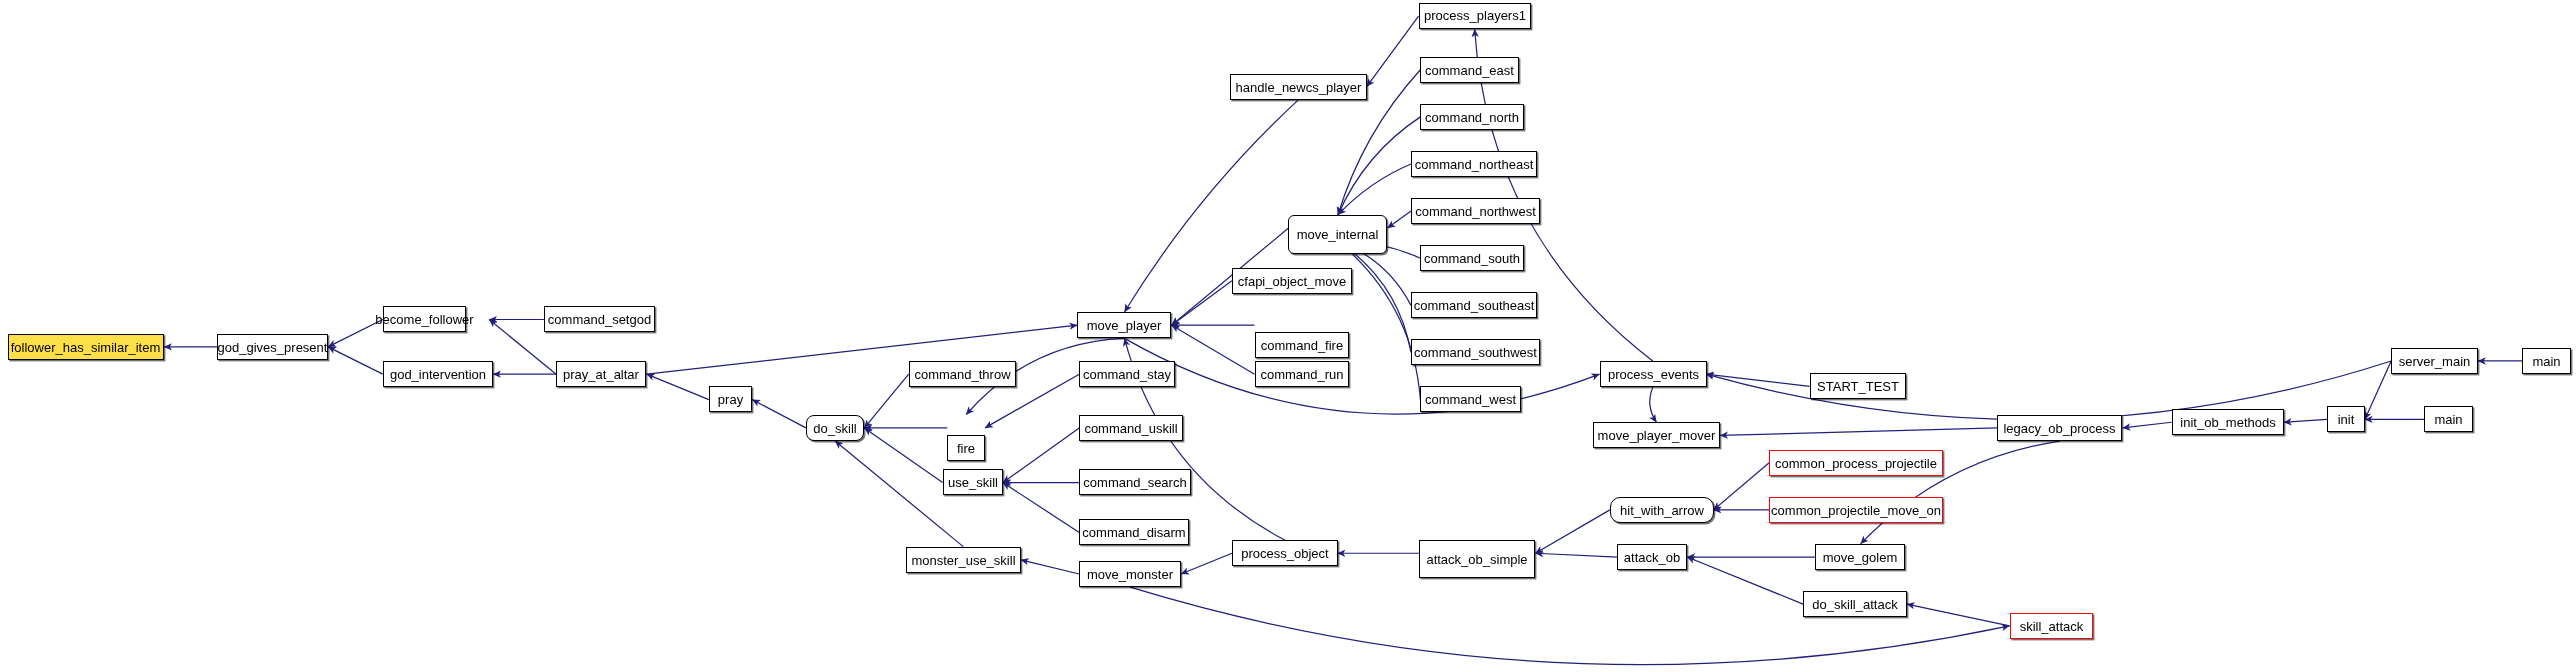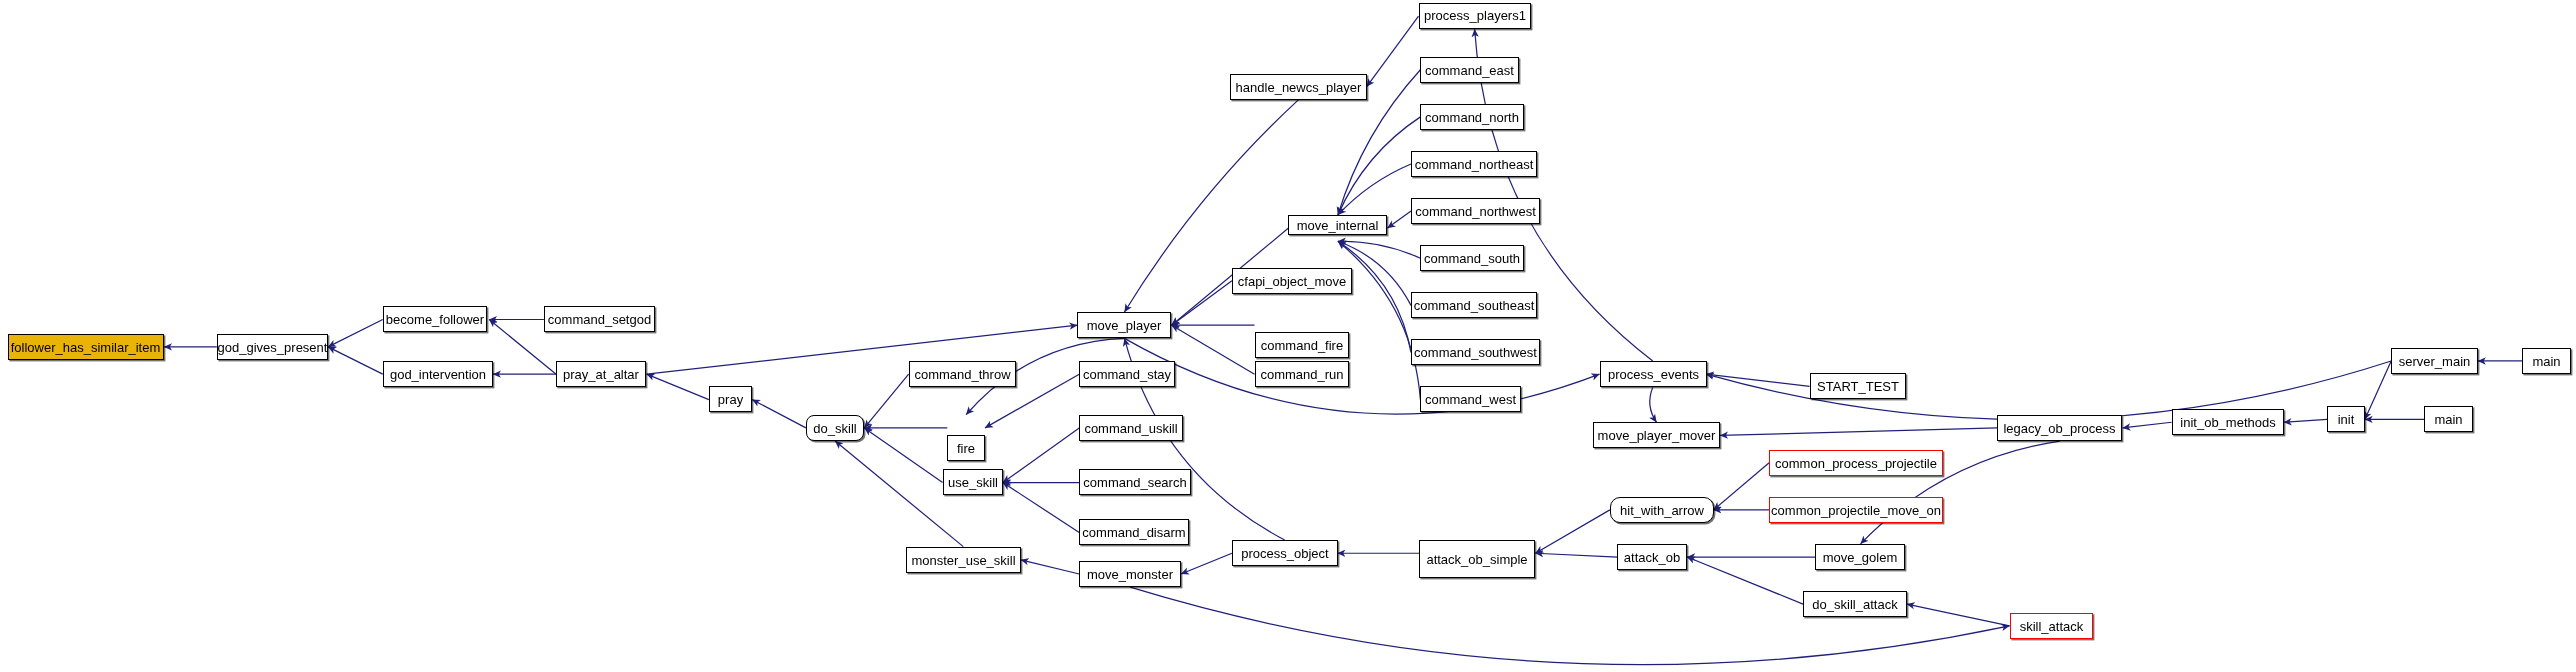--- a/index.html
+++ b/index.html
@@ -15,21 +15,21 @@
     color:#000000;
     font-size:13px;
     line-height:1;
     display:flex;
     align-items:center;
     justify-content:center;
     white-space:nowrap;
     box-shadow:1.4px 1.4px 0 0 rgba(0,0,0,0.55);
     letter-spacing:0px;
   }
-  .node.current{background:#eab308;border-color:#000;}
+  .node.current{background:#fde047;border-color:#000;}
   .node.red{border-color:#ff0000;}
 </style>
 </head>
 <body>
 
 <div id="canvas">
   <svg id="edges" viewBox="0 0 2733 713" xmlns="http://www.w3.org/2000/svg">
     <defs>
       <marker id="ah" markerWidth="9" markerHeight="9" refX="8.4" refY="4.5" orient="auto" markerUnits="userSpaceOnUse">
         <path d="M0,0.6 L8.6,4.5 L0,8.4 L2.3,4.5 Z" fill="#20207a"></path>
@@ -90,40 +90,40 @@
         <path d="M1363,573 Q1231.0196388665793,503.3208476293529 1193,359" marker-end="url(#ah)"></path>
         <path d="M1926,591 Q1858,591 1790,591" marker-end="url(#ah)"></path>
         <path d="M1913,641 Q1851.5,616 1790,591" marker-end="url(#ah)"></path>
         <path d="M2132,664 Q2077.5,652.5 2023,641" marker-end="url(#ah)"></path>
         <path d="M1199,623 Q1660.2317723827346,763.3843016319179 2132,664" marker-end="url(#ah)"></path>
       </g>
   </svg>
   <div id="nodes">
       <div class="node current" style="left: 7.5px; top: 334px; width: 156px; height: 26px;">follower_has_similar_item</div>
       <div class="node" style="left: 217px; top: 334px; width: 111px; height: 26px;">god_gives_present</div>
-      <div class="node" style="left: 383px; top: 306px; width: 104px; height: 26px;">become_follower</div>
+      <div class="node" style="left: 383px; top: 306px; width: 83px; height: 26px;">become_follower</div>
       <div class="node" style="left: 544px; top: 306px; width: 111px; height: 26px;">command_setgod</div>
       <div class="node" style="left: 383px; top: 361px; width: 110px; height: 26px;">god_intervention</div>
       <div class="node" style="left: 556px; top: 361px; width: 90px; height: 26px;">pray_at_altar</div>
       <div class="node" style="left: 709px; top: 386px; width: 43px; height: 26px;">pray</div>
       <div class="node" style="left: 806px; top: 415px; width: 58px; height: 26px; border-radius: 8px;">do_skill</div>
       <div class="node" style="left: 947px; top: 415px; width: 38px; height: 26px; margin-top: 20px;">fire</div>
       <div class="node" style="left: 909px; top: 361px; width: 107px; height: 26px;">command_throw</div>
       <div class="node" style="left: 1079px; top: 361px; width: 96px; height: 26px;">command_stay</div>
       <div class="node" style="left: 943px; top: 469px; width: 60px; height: 26px;">use_skill</div>
       <div class="node" style="left: 1079px; top: 415px; width: 104px; height: 26px;">command_uskill</div>
       <div class="node" style="left: 1079px; top: 469px; width: 112px; height: 26px;">command_search</div>
       <div class="node" style="left: 1079px; top: 519px; width: 110px; height: 26px;">command_disarm</div>
       <div class="node" style="left: 906px; top: 547px; width: 115px; height: 26px;">monster_use_skill</div>
       <div class="node" style="left: 1079px; top: 561px; width: 102px; height: 26px;">move_monster</div>
       <div class="node" style="left: 1077px; top: 312px; width: 94px; height: 26px;">move_player</div>
       <div class="node" style="left: 1232px; top: 268px; width: 120px; height: 26px;">cfapi_object_move</div>
       <div class="node" style="left: 1255px; top: 312px; width: 94px; height: 26px; margin-top: 20px;">command_fire</div>
       <div class="node" style="left: 1255px; top: 361px; width: 94px; height: 26px;">command_run</div>
-      <div class="node" style="left: 1288px; top: 215px; width: 99px; height: 20px;">move_internal</div>
+      <div class="node" style="left: 1288px; top: 215px; width: 99px; height: 39px; border-radius: 6px;">move_internal</div>
       <div class="node" style="left: 1230px; top: 74px; width: 137px; height: 26px;">handle_newcs_player</div>
       <div class="node" style="left: 1419px; top: 2.8px; width: 112px; height: 26px;">process_players1</div>
       <div class="node" style="left: 1420px; top: 57px; width: 99px; height: 26px;">command_east</div>
       <div class="node" style="left: 1420px; top: 104px; width: 104px; height: 26px;">command_north</div>
       <div class="node" style="left: 1411px; top: 151px; width: 126px; height: 26px;">command_northeast</div>
       <div class="node" style="left: 1411px; top: 198px; width: 129px; height: 26px;">command_northwest</div>
       <div class="node" style="left: 1420px; top: 245px; width: 104px; height: 26px;">command_south</div>
       <div class="node" style="left: 1411px; top: 292px; width: 126px; height: 26px;">command_southeast</div>
       <div class="node" style="left: 1411px; top: 339px; width: 129px; height: 26px;">command_southwest</div>
       <div class="node" style="left: 1420px; top: 386px; width: 101px; height: 26px;">command_west</div>

